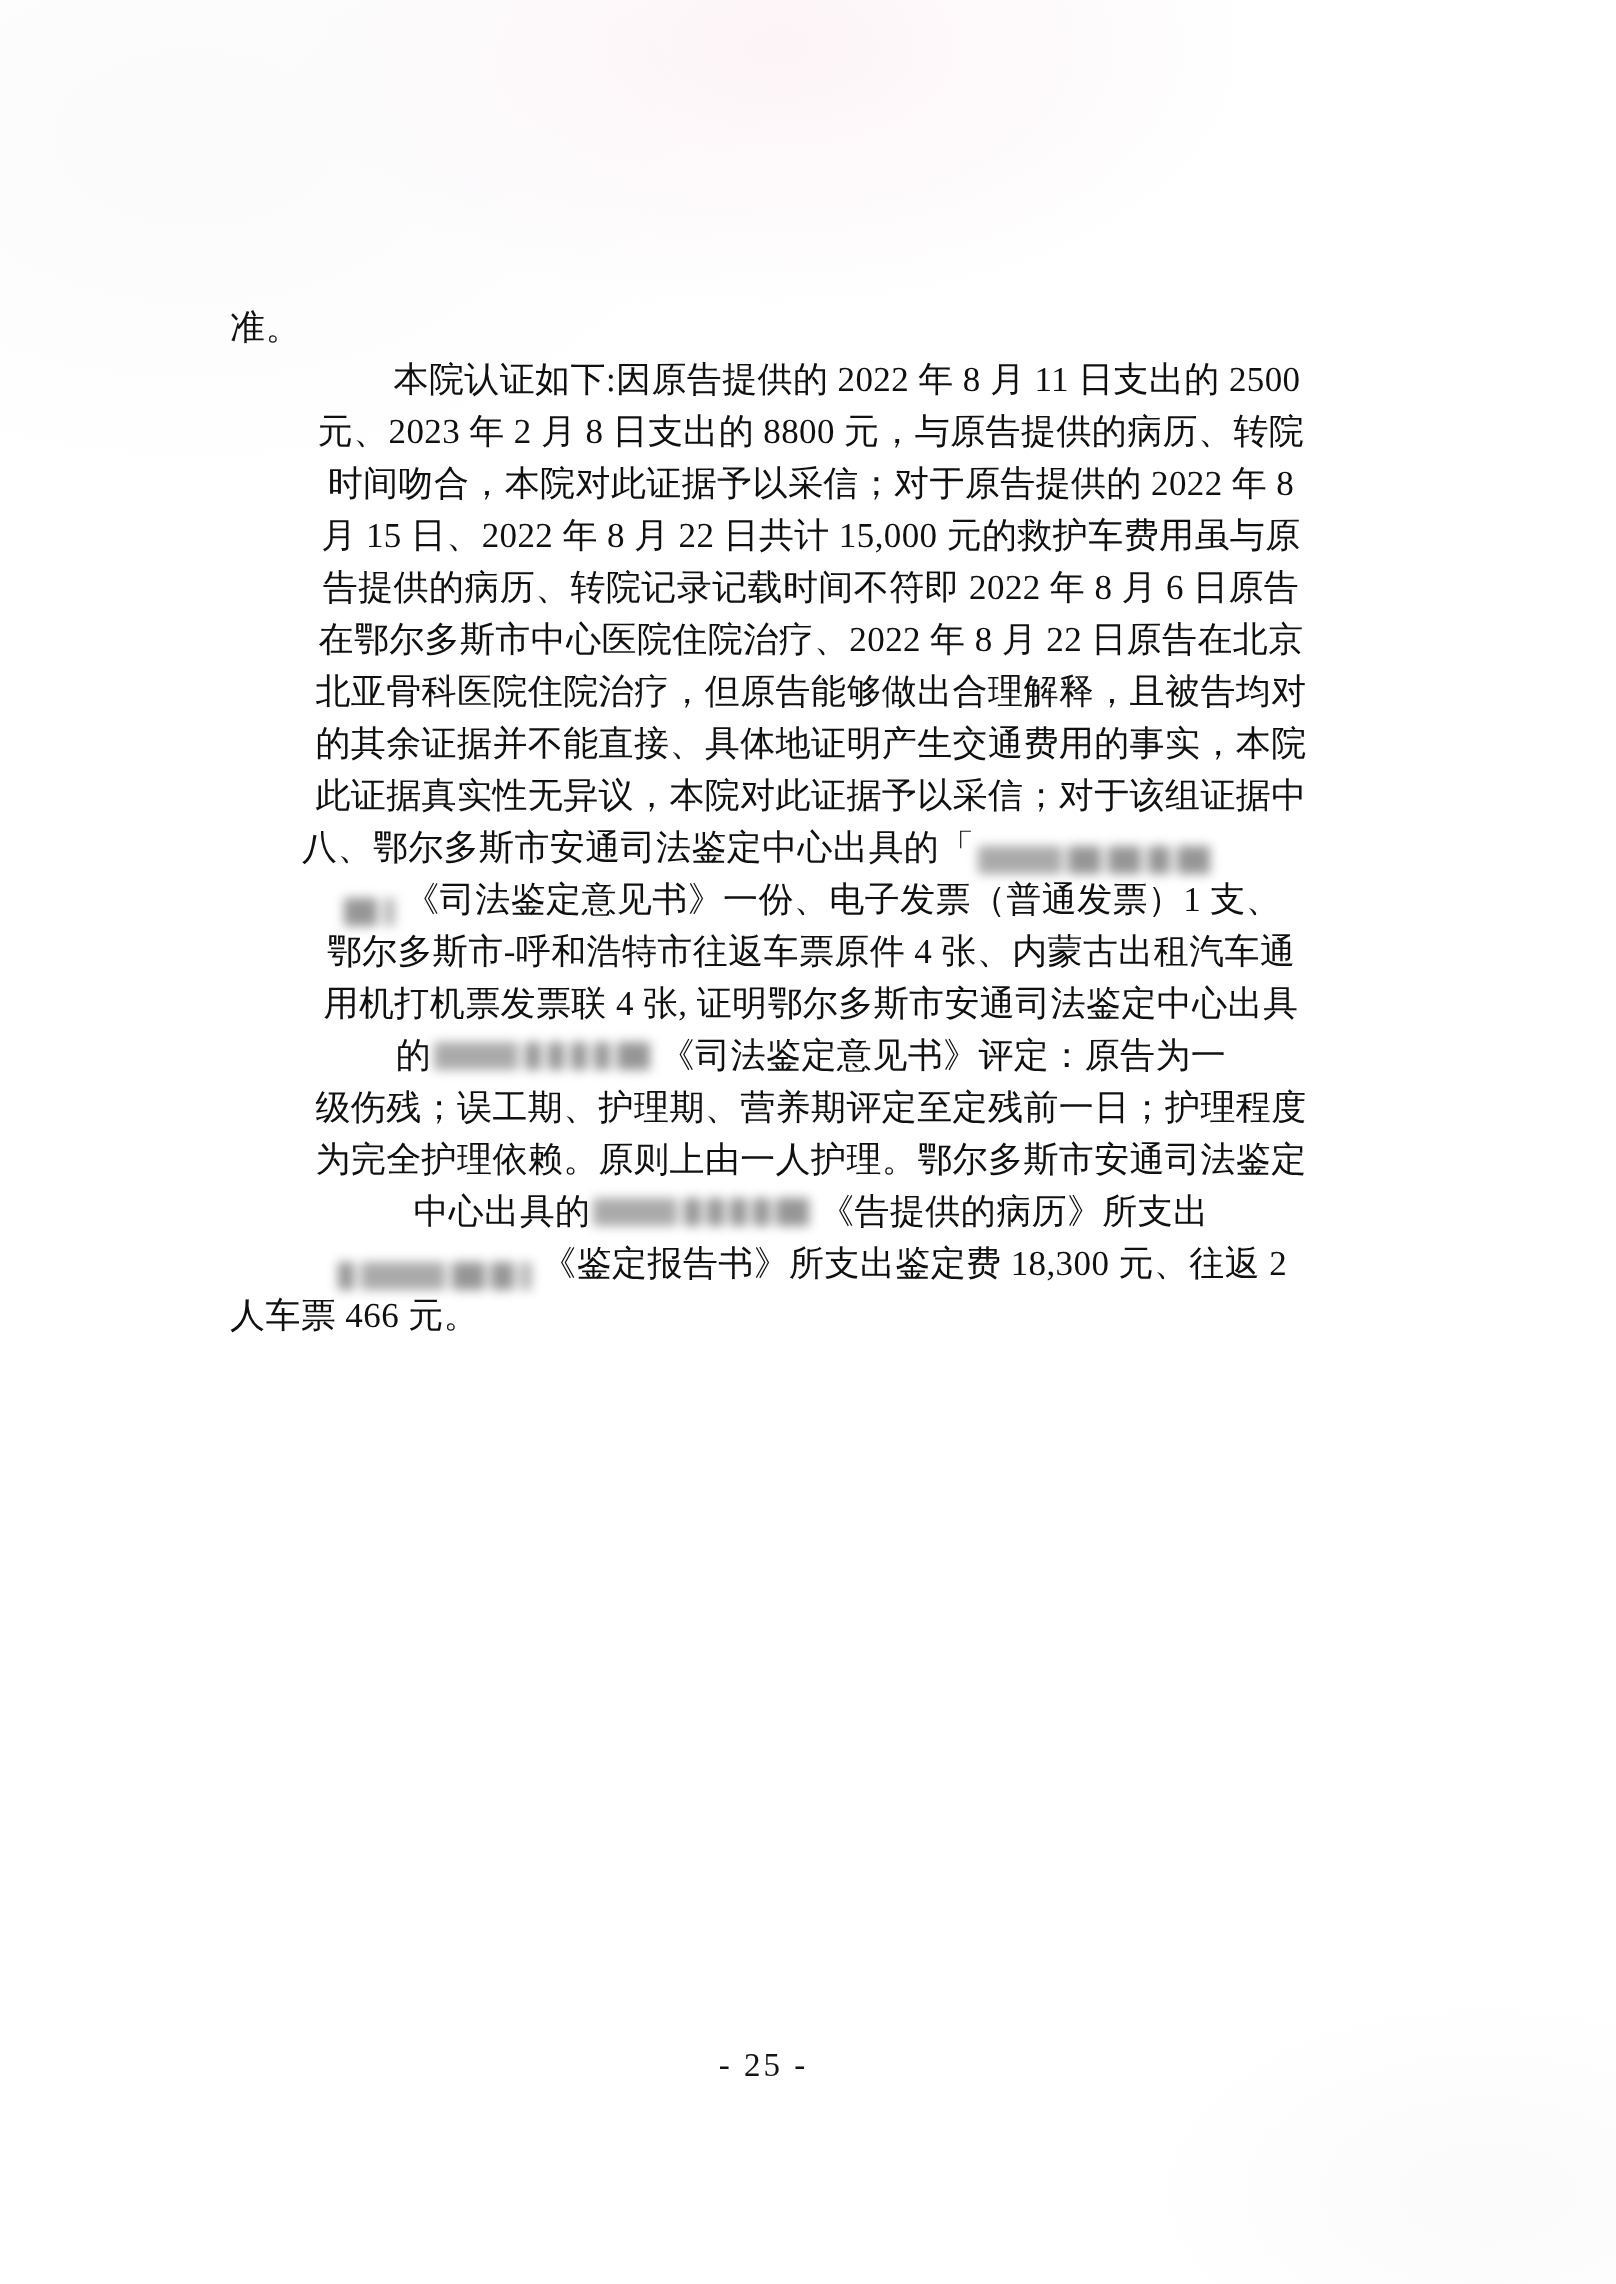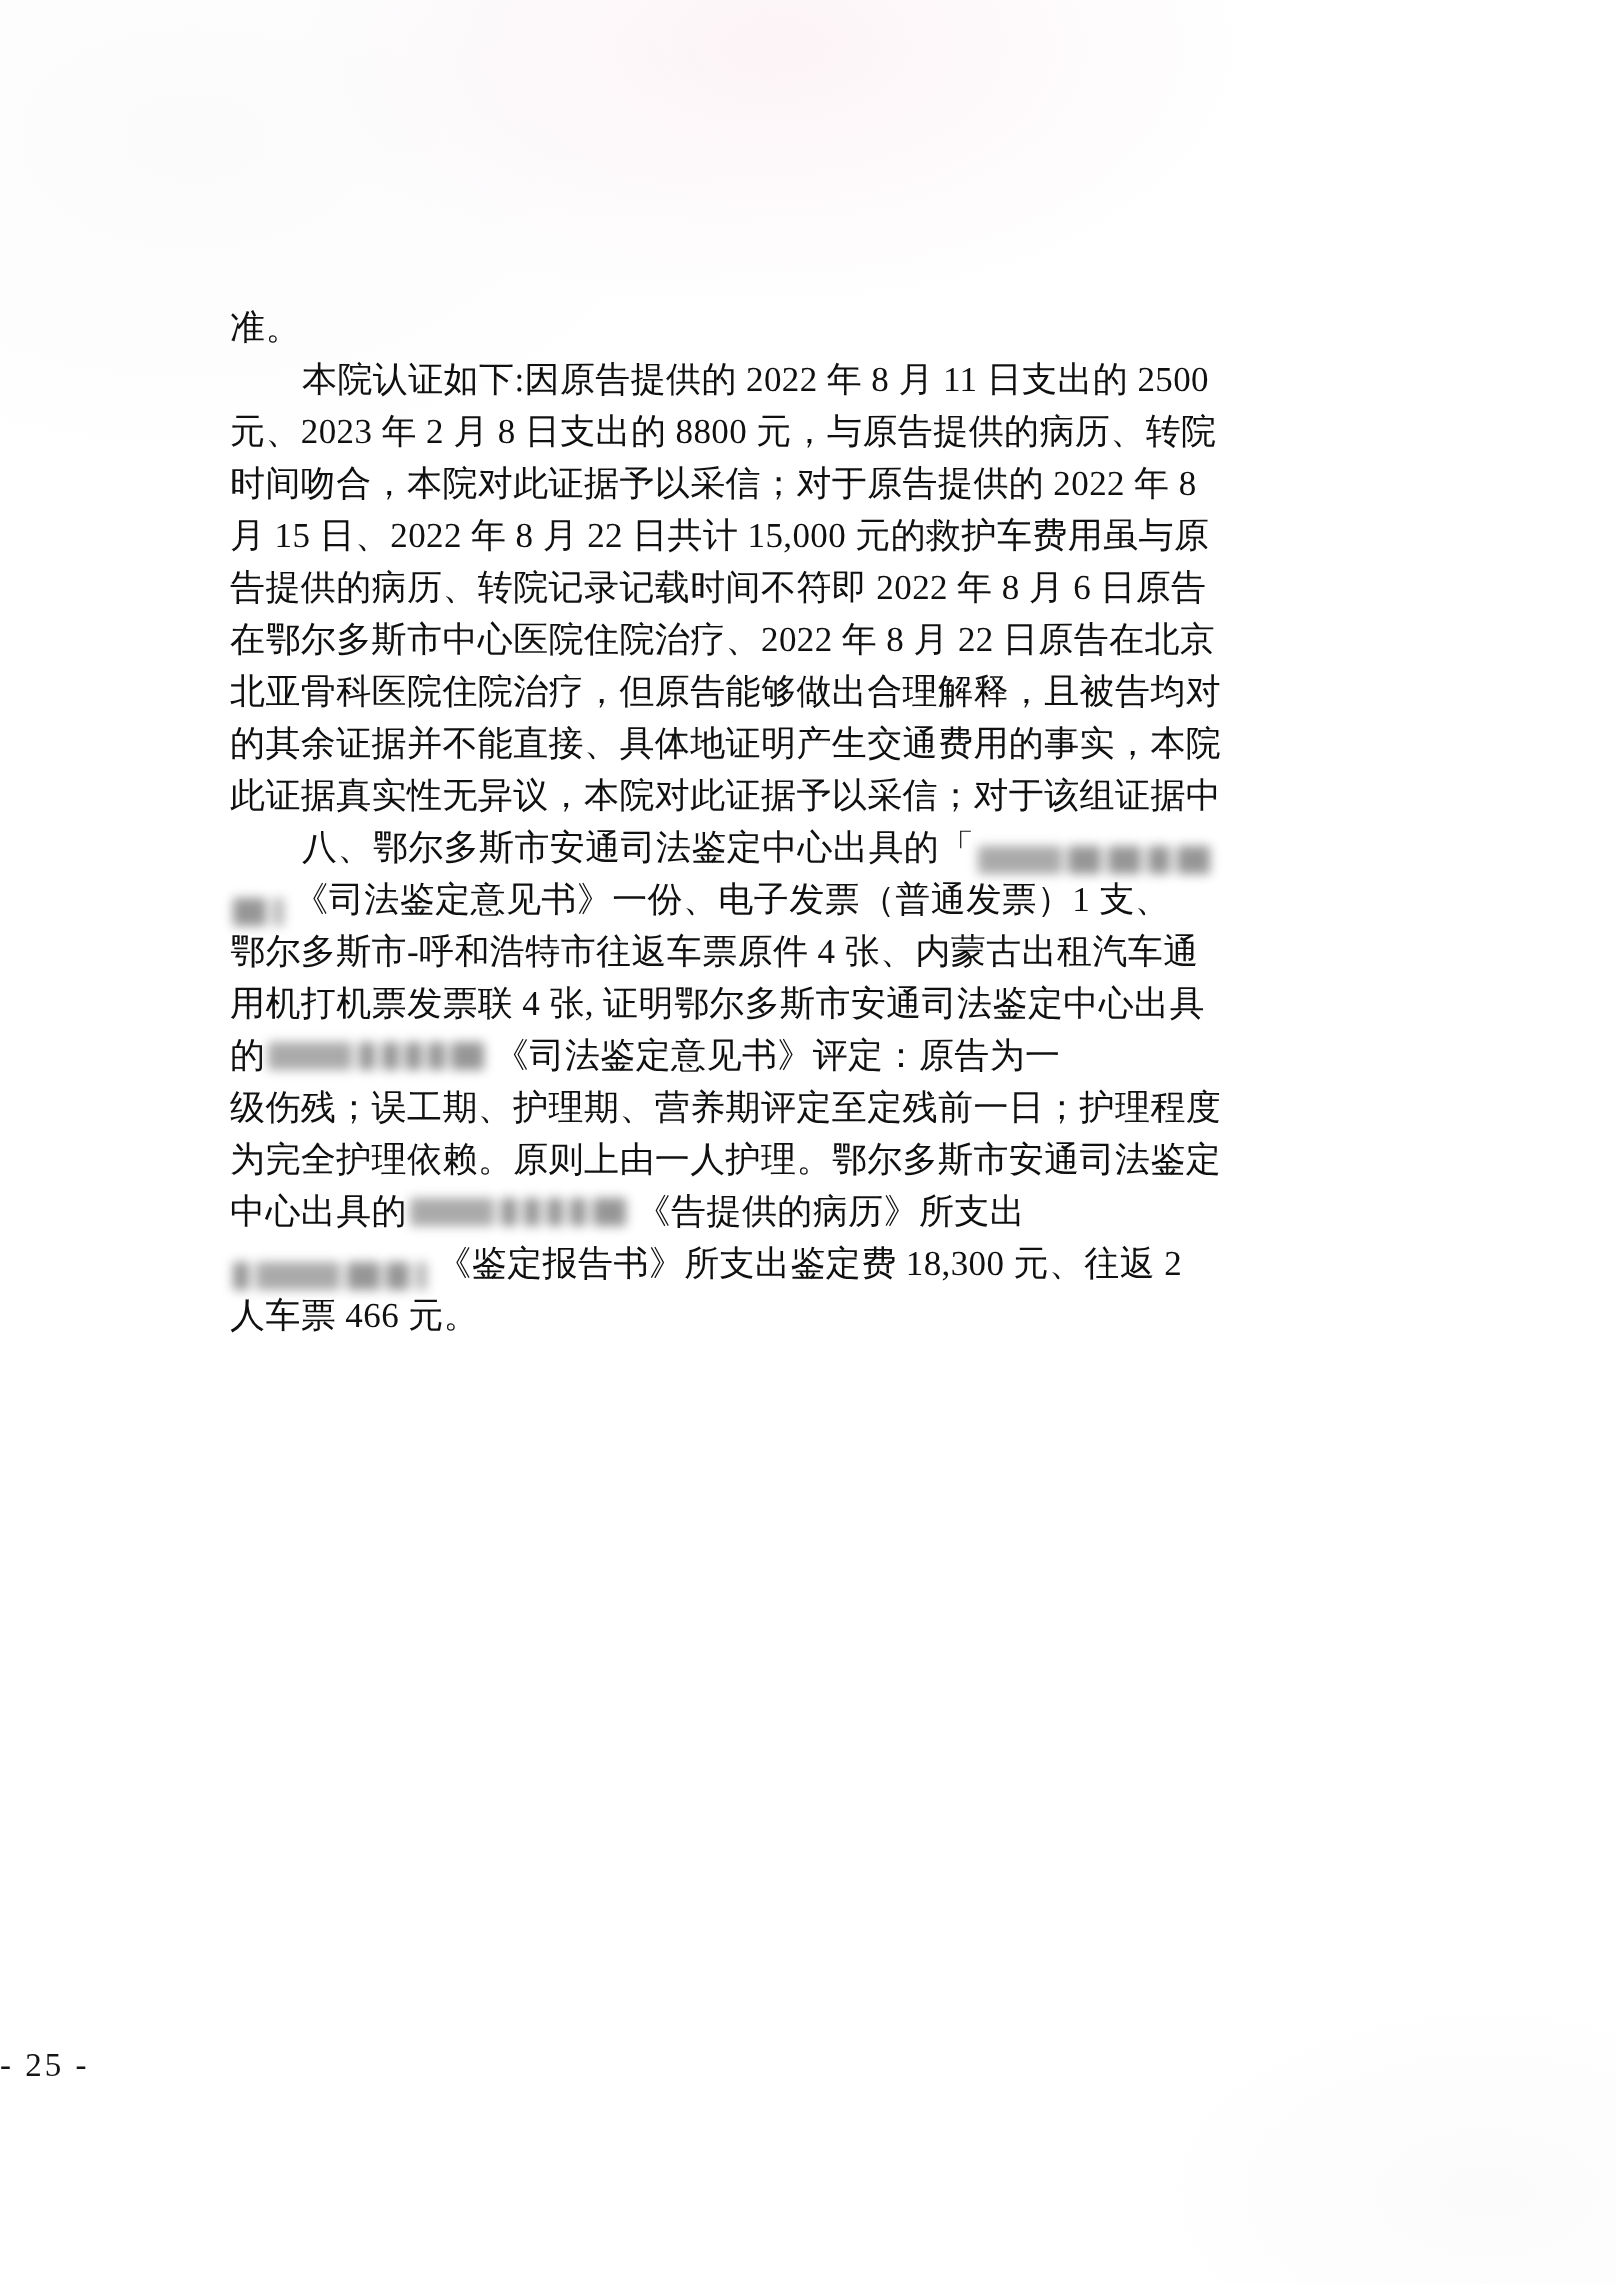--- a/index.html
+++ b/index.html
@@ -45,21 +45,21 @@
     color: #101010;
     white-space: nowrap;
     letter-spacing: 0.4px;
     font-weight: 500;
     text-rendering: geometricPrecision;
   }
 
   
   .justify {
     display: flex;
-    justify-content: flex-start;
+    justify-content: center;
   }
   .justify > span {
     display: inline-block;
   }
 
   .indent {
     padding-left: 72px;
   }
 
   
@@ -85,21 +85,21 @@
   .redact i.w-md  { width: 33px;  }
   .redact i.w-sm  { width: 22.4px;  }
   .redact i.w-xs  { width: 16.4px;  }
   .redact i.w-tiny{ width: 11.2px;  background: #9a9a9a; }
 
   .footer {
     position: absolute;
     left: 0;
     top: 2047px;
     width: 1527px;
-    text-align: left;
+    text-align: center;
     font-size: 33px;
     color: #141414;
     letter-spacing: 3px;
   }
 </style>
 </head>
 <body>
 
 <div class="paper"></div>
 

